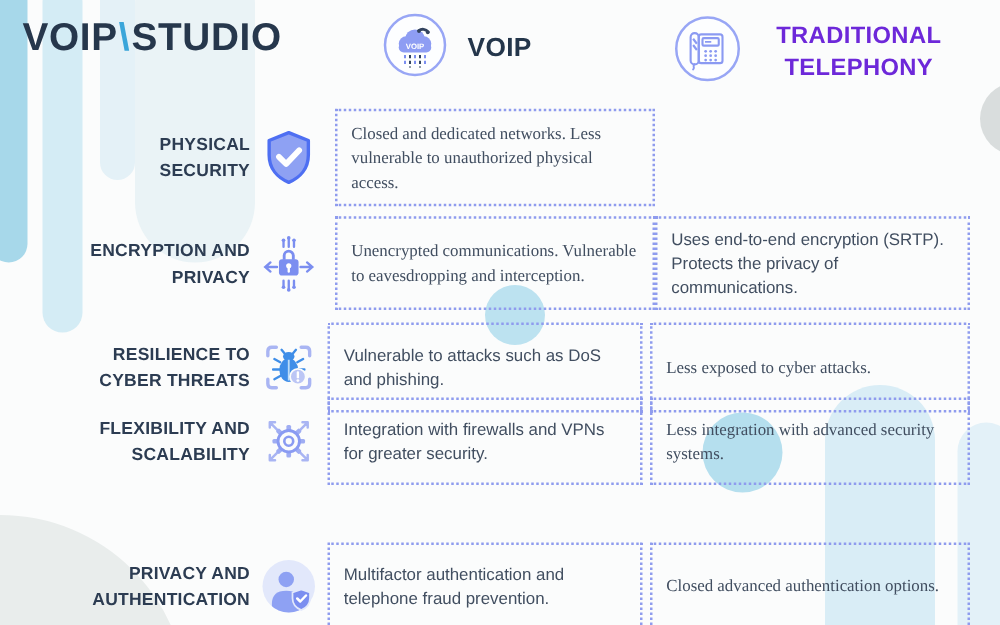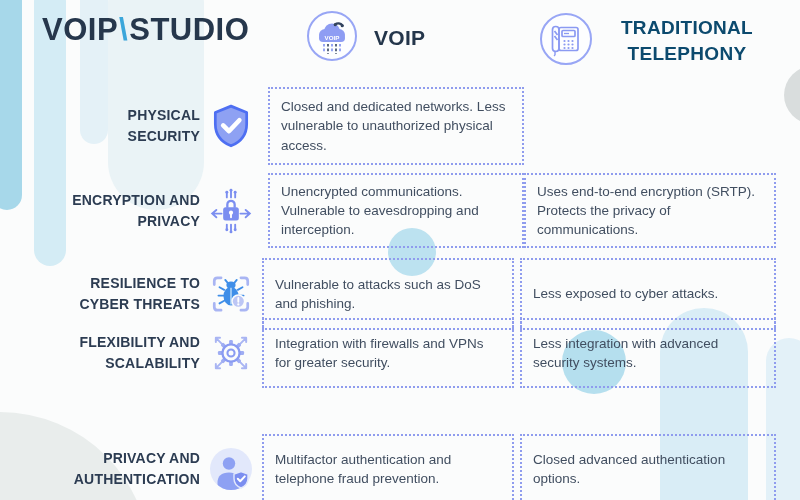--- a/index.html
+++ b/index.html
@@ -14,38 +14,38 @@
   .pill-d{left:108px;top:-44px;width:96px;height:254px;background:#EAF3F6;}
   .circle{border-radius:50%;}
   .circle-mid-1{left:388px;top:228px;width:48px;height:48px;background:#BCE2F0;}
   .circle-mid-2{left:562px;top:330px;width:64px;height:64px;background:#B5DFEE;}
   .circle-top-right{left:784px;top:66px;width:58px;height:58px;background:#D9DDDD;}
   .circle-bottom-left{left:-150px;top:412px;width:300px;height:300px;background:#E9EDEC;}
   .pill-e{left:660px;top:308px;width:88px;height:200px;background:#D9EDF6;border-radius:44px 44px 0 0;}
   .pill-f{left:766px;top:338px;width:46px;height:170px;background:#E3F1F8;border-radius:23px 23px 0 0;}
   
   .logo{position:absolute;left:18px;top:12px;z-index:1;font-size:31px;font-weight:bold;
-        letter-spacing:.5px;color:#26374C;margin-left:24px;}
+        letter-spacing:.5px;color:#26374C;}
   .logo .slash{color:#3BA6DA;font-weight:bold;padding:0 1px;}
   .col-header{position:absolute;z-index:1;display:flex;align-items:center;}
   .voip-header{left:306px;top:10px;}
   .voip-header .hdr-label{margin-left:16px;font-size:21px;font-weight:bold;color:#24364B;letter-spacing:.3px;}
   .trad-header{left:539px;top:12px;}
   .trad-header .hdr-label{margin-left:8px;width:172px;text-align:center;font-size:19px;
-        font-weight:bold;color:#0c4a6e;line-height:1.35;letter-spacing:.3px;}
+        font-weight:bold;color:#6d28d9;line-height:1.35;letter-spacing:.3px;}
   
   .row{position:absolute;left:58px;z-index:1;display:flex;align-items:stretch;}
   .row-label{width:142px;display:flex;align-items:center;justify-content:flex-end;
         text-align:right;font-weight:bold;font-size:14px;color:#2C3C52;line-height:1.5;
         white-space:pre-line;letter-spacing:.2px;}
   .row-icon{width:62px;display:flex;align-items:center;justify-content:center;}
   .cell{border:2px dotted #8F9CEE;box-sizing:border-box;display:flex;align-items:center;
         padding:8px 11px;font-size:13.5px;line-height:1.42;color:#414E60;background:transparent;}
   .cell.voip{width:252px;}
-  .cell.trad{width:256px;margin-left:6px;}
+  .cell.trad{width:256px;margin-left:6px;font-family:Liberation Serif, serif;}
   .r1{top:87px;height:78px;}
   .r2{top:173px;height:75px;}
   .r3{top:258px;height:72px;}
   .r4{top:318px;height:70px;}
   .r5{top:434px;height:70px;}
 </style>
 </head>
 <body>
 
 <div class="stage">

